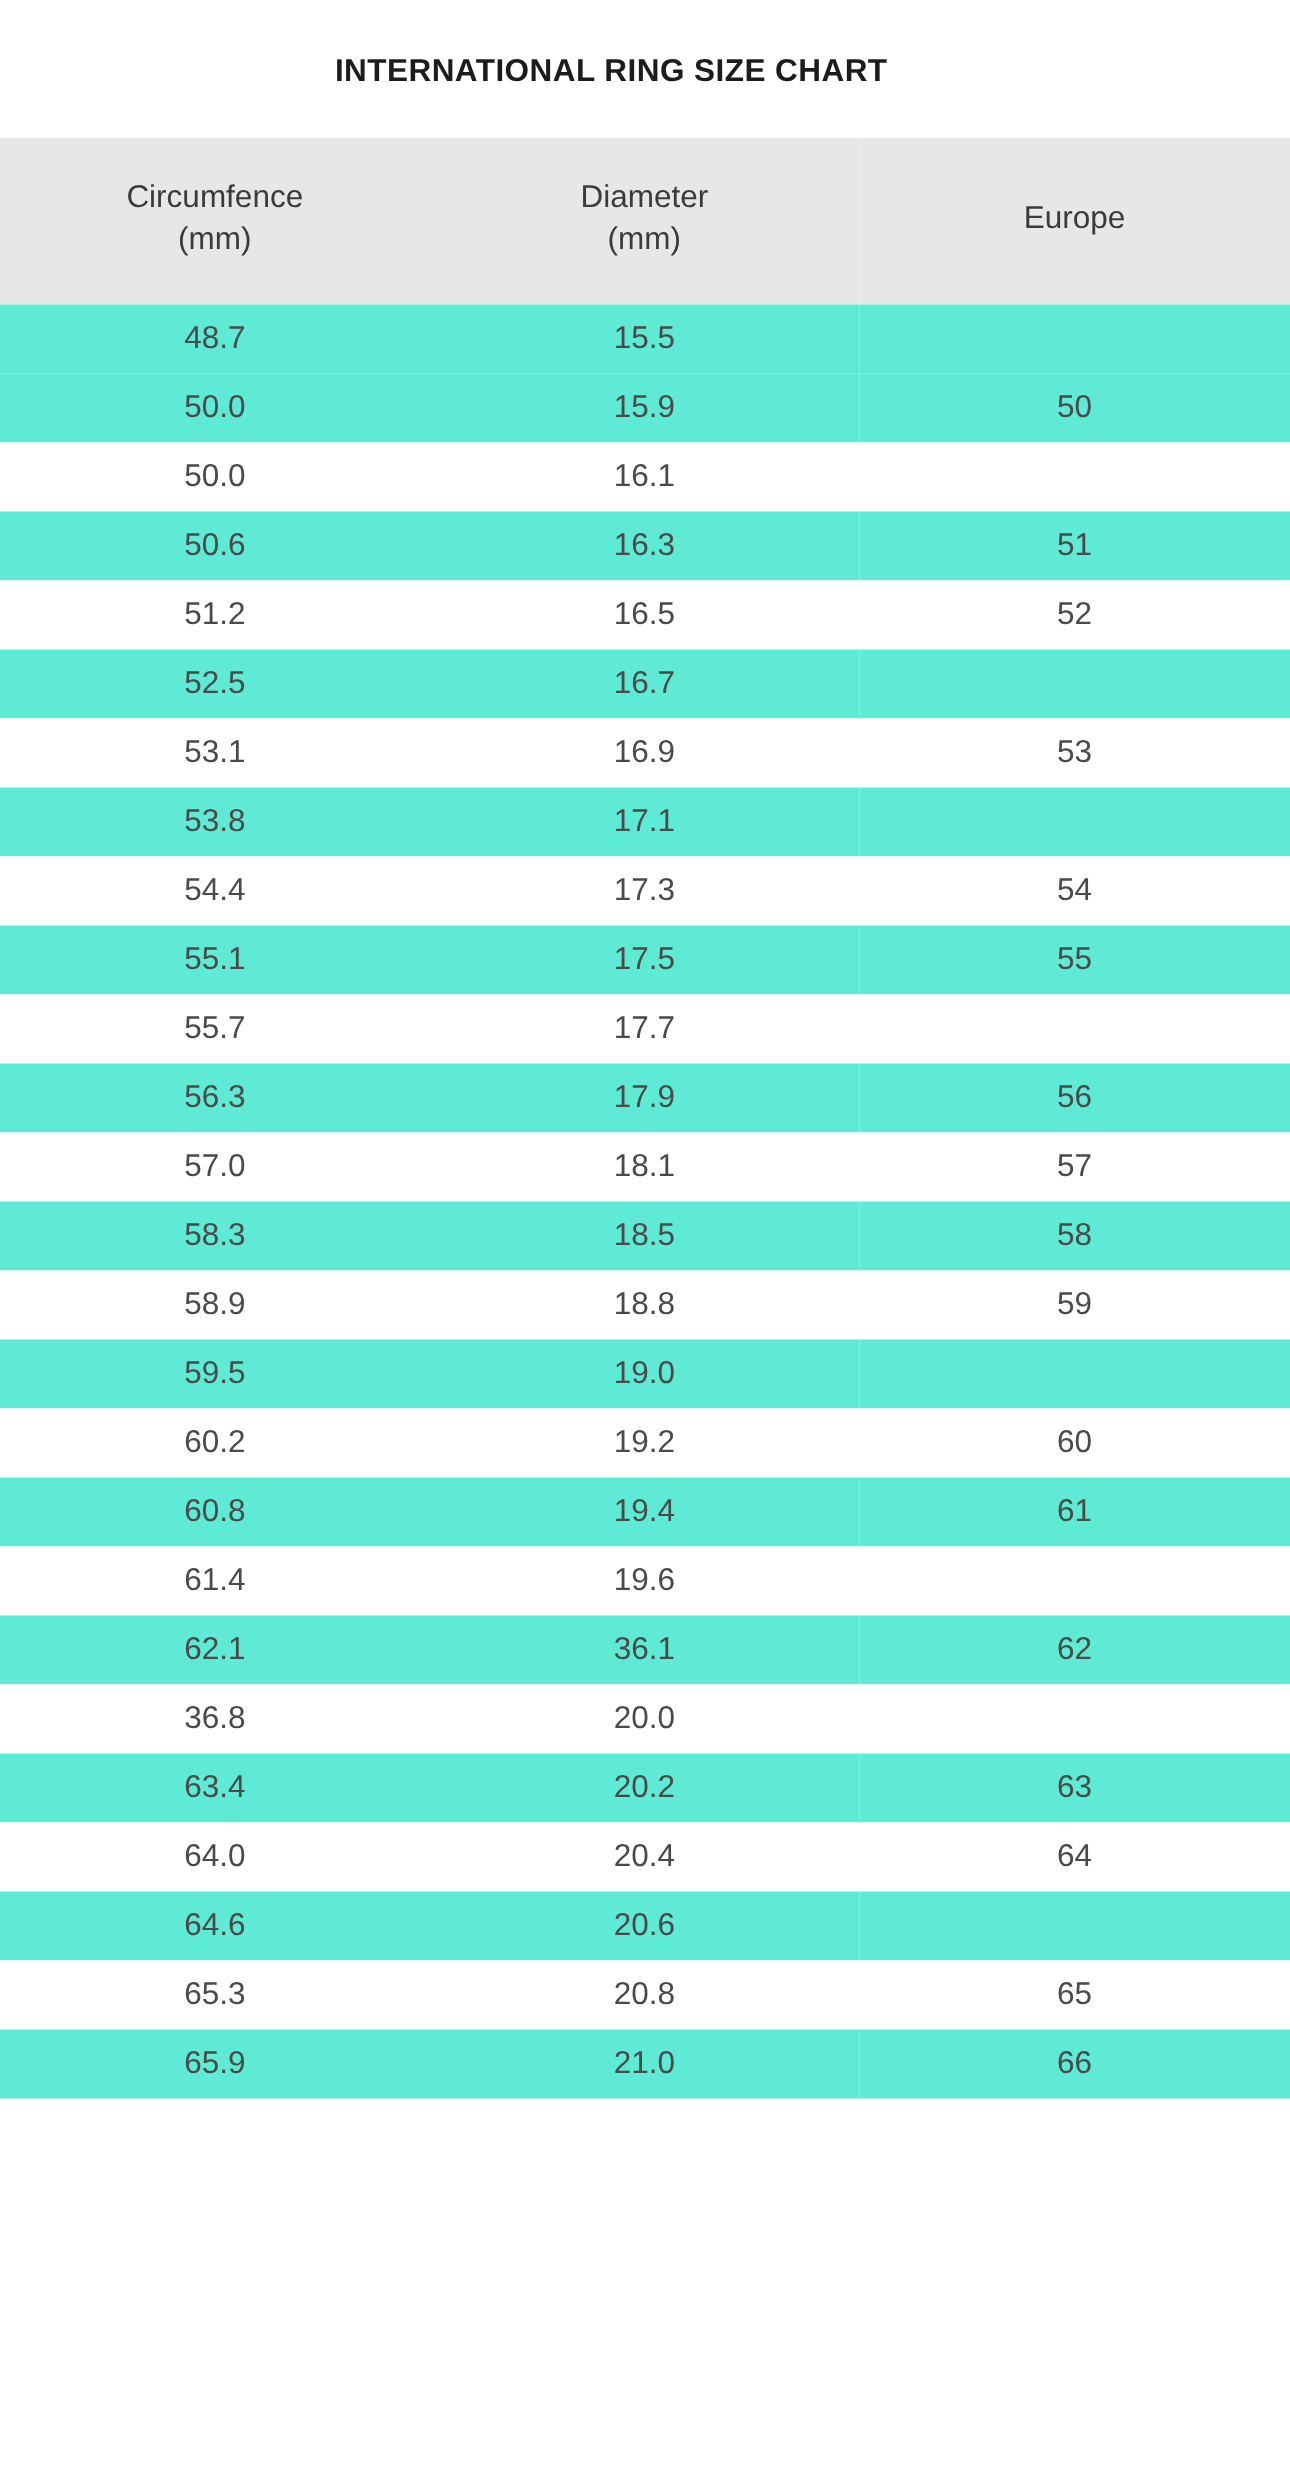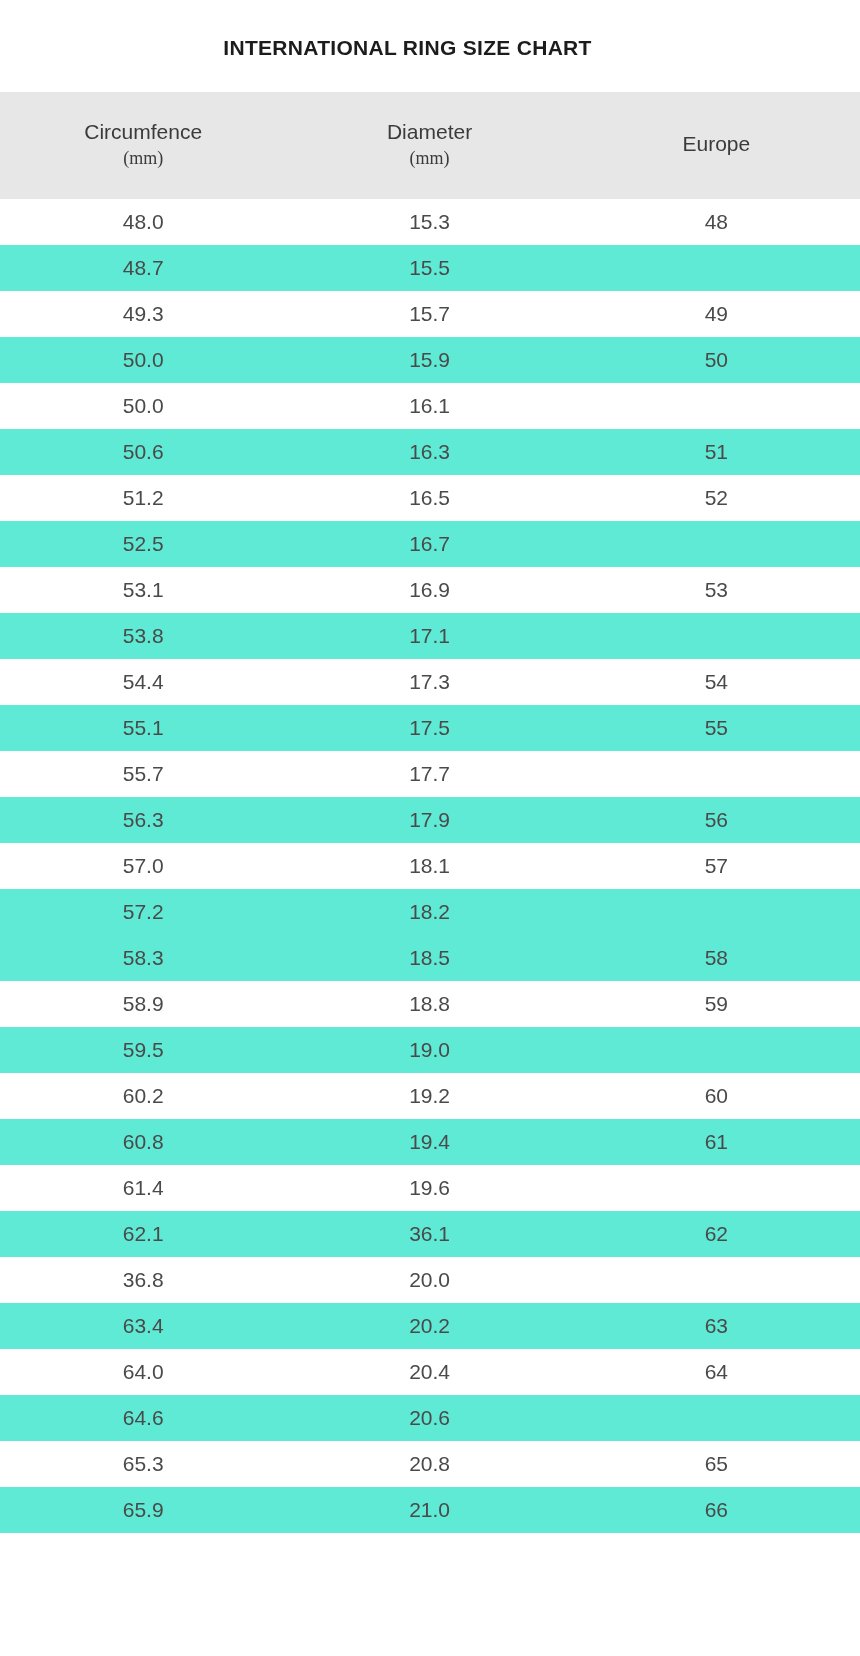--- a/index.html
+++ b/index.html
@@ -38,22 +38,21 @@
     font-weight: normal;
     font-size: 21px;
     color: #3b3b3b;
     padding: 26px 0 28px 0;
     line-height: 1.35;
     text-align: center;
     vertical-align: middle;
   }
   table.size-table thead th .sub {
     display: block;
-    font-size: 18px;
-    font-family: Liberation Serif, serif;
+    font-size: 21px;
   }
   table.size-table tbody td {
     font-size: 21px;
     color: #4a4a4a;
     text-align: center;
     padding: 11px 0 11px 0;
     height: 44px;
     vertical-align: middle;
     border: none;
   }
@@ -89,34 +88,24 @@
         <th>
           <span>Diameter</span>
           <span class="sub">(mm)</span>
         </th>
         <th>
           <span>Europe</span>
         </th>
       </tr>
     </thead>
     <tbody id="table-body">
-        <tr class="odd">
-          <td>48.0</td>
-          <td>15.3</td>
-          <td>48</td>
-        </tr>
         <tr class="even">
           <td>48.7</td>
           <td>15.5</td>
           <td></td>
-        </tr>
-        <tr class="odd">
-          <td>49.3</td>
-          <td>15.7</td>
-          <td>49</td>
         </tr>
         <tr class="even">
           <td>50.0</td>
           <td>15.9</td>
           <td>50</td>
         </tr>
         <tr class="odd">
           <td>50.0</td>
           <td>16.1</td>
           <td></td>
@@ -165,25 +154,20 @@
           <td>56.3</td>
           <td>17.9</td>
           <td>56</td>
         </tr>
         <tr class="odd">
           <td>57.0</td>
           <td>18.1</td>
           <td>57</td>
         </tr>
         <tr class="even">
-          <td>57.2</td>
-          <td>18.2</td>
-          <td></td>
-        </tr>
-        <tr class="even">
           <td>58.3</td>
           <td>18.5</td>
           <td>58</td>
         </tr>
         <tr class="odd">
           <td>58.9</td>
           <td>18.8</td>
           <td>59</td>
         </tr>
         <tr class="even">

